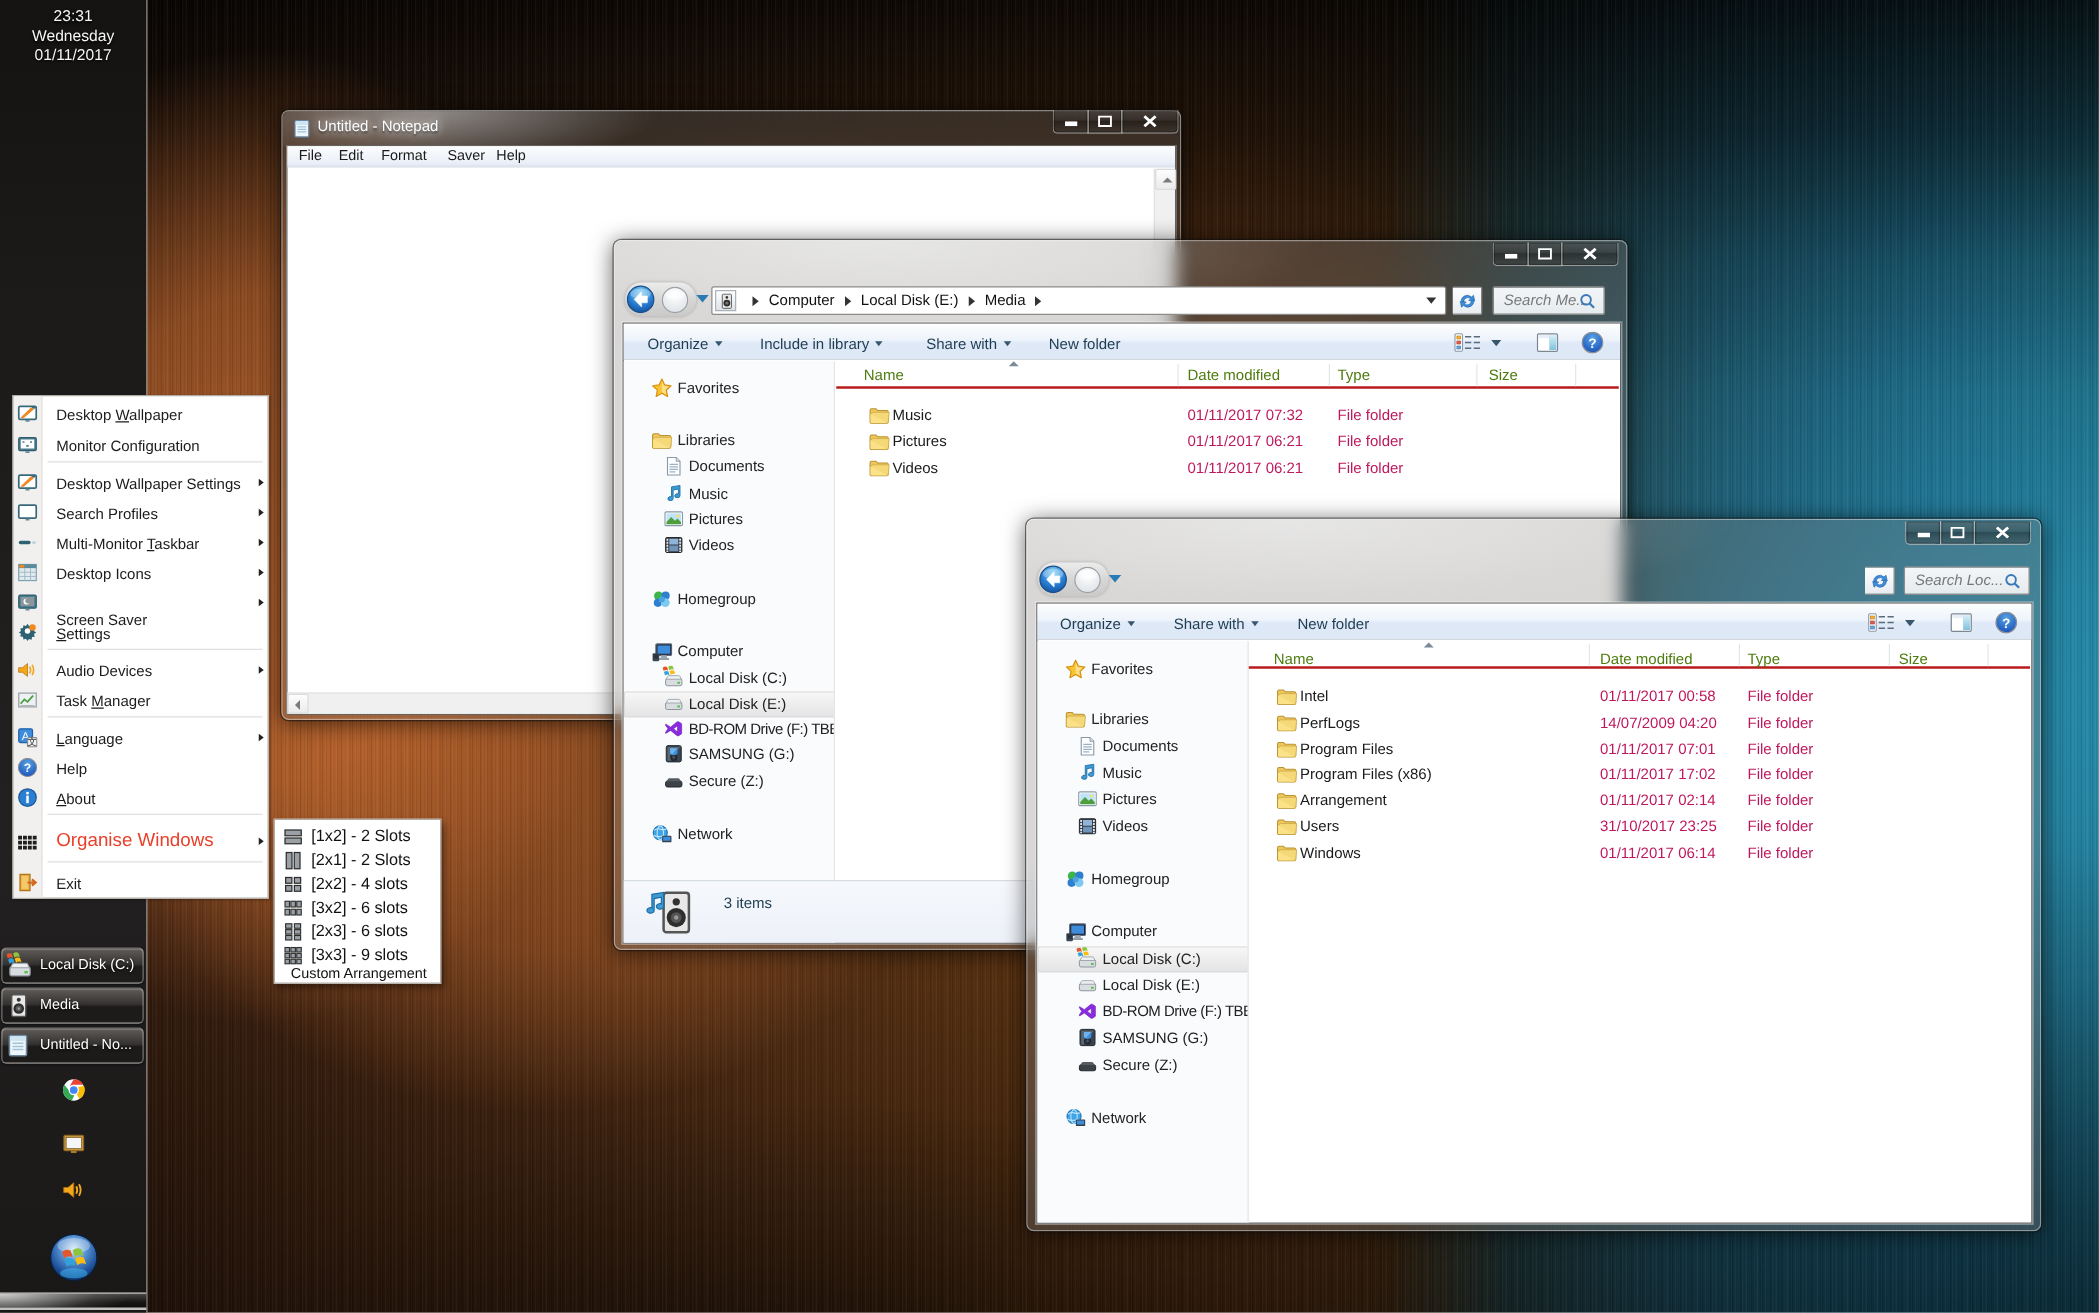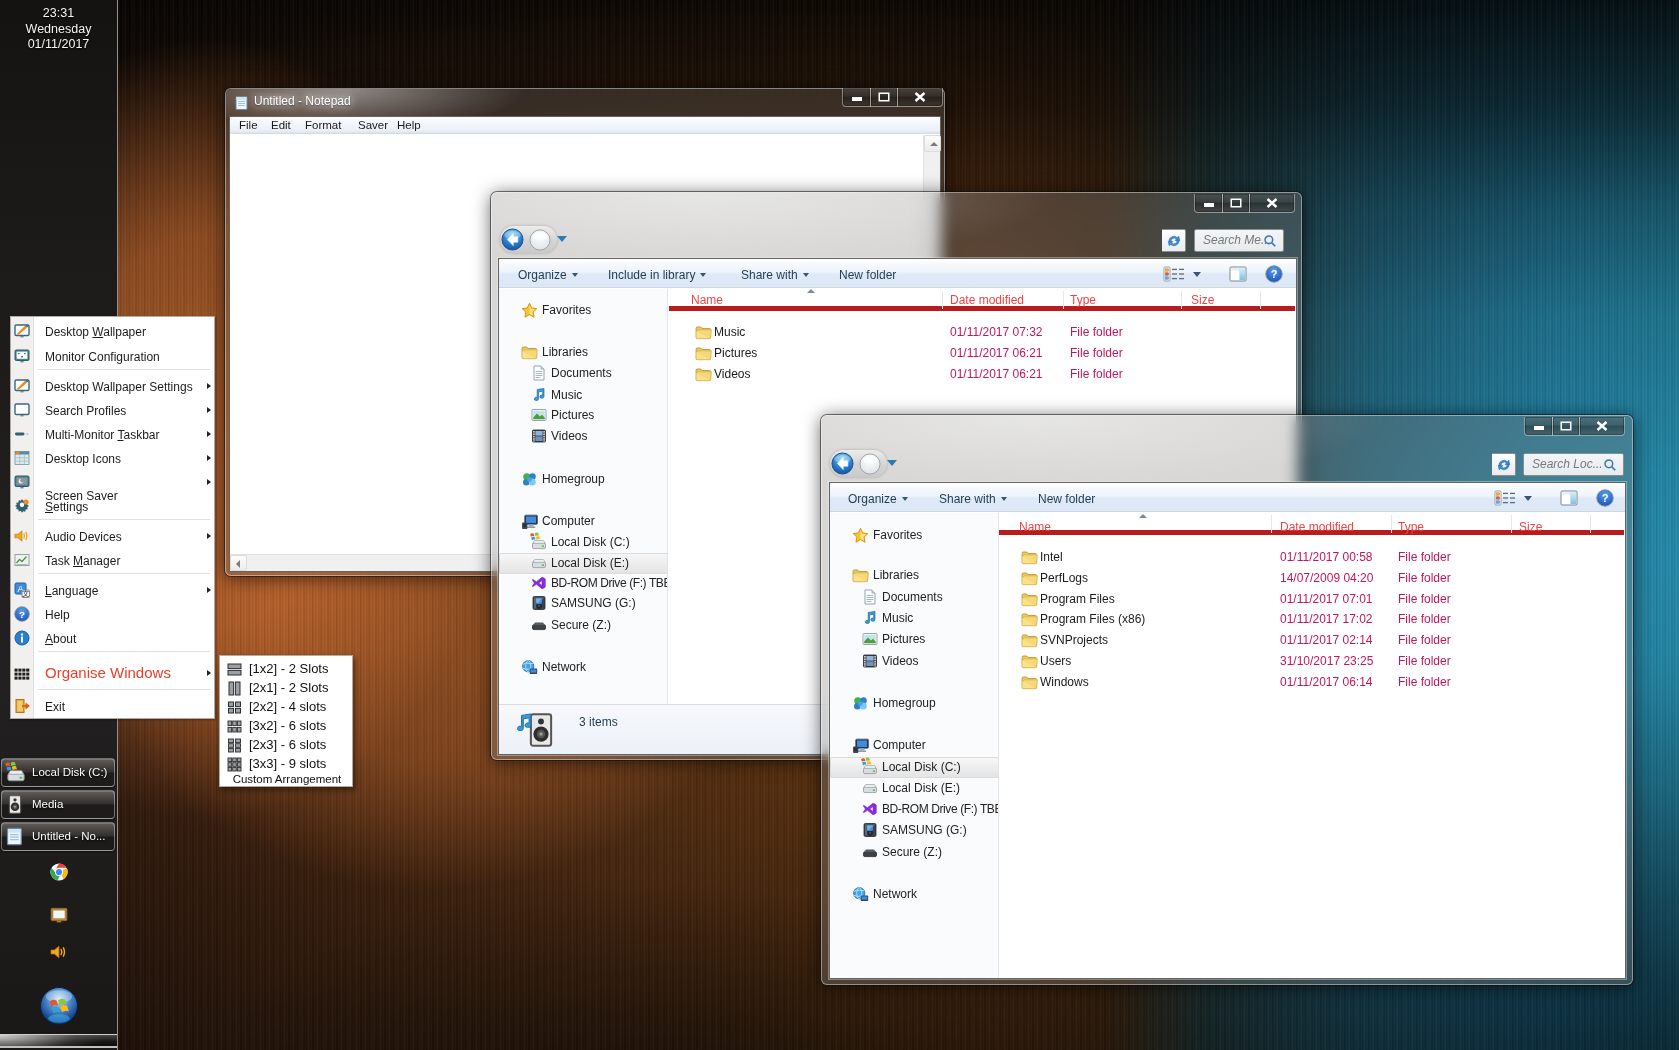--- a/index.html
+++ b/index.html
@@ -36,21 +36,21 @@
 
 .inner{position:absolute;background:#fff;border:1px solid #636363;box-shadow:0 0 0 1px rgba(255,255,255,.35)}
 .toolbar{position:absolute;left:0;right:0;top:0;height:29px;background:linear-gradient(180deg,#fdfefe 0%,#eef4fb 45%,#dfe9f7 55%,#dde8f6 100%);border-bottom:1px solid #cfd6de;color:#1e3c51;font-size:12px}
 .tbit{position:absolute;top:9px;white-space:nowrap}
 .arr{display:inline-block;width:0;height:0;border-left:3.5px solid transparent;border-right:3.5px solid transparent;border-top:4px solid #38566e;vertical-align:2px;margin-left:5px}
 .sidebar{position:absolute;left:0;top:30px;width:169px;bottom:0;background:#fafbfc;border-right:1px solid #e3e5e8;font-size:12px;color:#222;overflow:hidden}
 .sbit{position:absolute;left:0;width:169px;height:21px;line-height:21px;white-space:nowrap}
 .sbit.sel{background:linear-gradient(180deg,#f8f8f8,#e3e3e4);box-shadow:inset 0 0 0 1px #dcdcdd;border-radius:2px}
 .sbit svg,.sbit .i16{position:absolute;top:2px}
 .flist{position:absolute;top:30px;bottom:0;font-size:12px;color:#1a1a1a}
-.hdr{position:absolute;top:0;left:0;right:0;height:22px;color:#ef4444;border-bottom:5px solid #b91c1c}
+.hdr{position:absolute;top:0;left:0;right:0;height:22px;color:#4d7c0f;border-bottom:2px solid #b91c1c}
 .hsep{position:absolute;top:2px;width:1px;height:18px;background:#e4e7ea}
 .frow{position:absolute;height:21px;line-height:21px;white-space:nowrap}
 .fdate{position:absolute;color:#be185d}
 .statys{position:absolute;left:0;right:0;bottom:0;height:50px;background:linear-gradient(180deg,#f6f8fc,#edf1f8);border-top:1px solid #d8dde4;color:#1e3c51;font-size:12px}
 .navrow{position:absolute;height:42px}
 .abar{position:absolute;height:23px;background:#fff;border:1px solid #8c8c8c;border-radius:2px;font-size:12px;color:#111;white-space:nowrap}
 .sbox{position:absolute;height:23px;background:linear-gradient(180deg,#f3f6f8,#e6ebee);border:1px solid #8c8c8c;border-radius:2px;font-size:12px;color:#777;font-style:italic}
 .bcarr{display:inline-block;width:0;height:0;border-top:4px solid transparent;border-bottom:4px solid transparent;border-left:5px solid #333;margin:0 8px;vertical-align:-1px}
 
 #menu{position:absolute;left:10px;top:316px;width:205px;height:403px;background:#fff;border:1px solid #b0aaa4;box-shadow:1px 1px 2px rgba(0,0,0,.30);font-size:12px;color:#1c1c1c}
@@ -381,20 +381,29 @@
   </div>
   <div class="navrow" style="left:0;top:24px;width:811px">
     <div style="position:absolute;left:9px;top:10px;width:57px;height:27px;border-radius:14px;background:linear-gradient(180deg,rgba(250,250,250,.55),rgba(200,200,200,.28) 55%,rgba(160,160,160,.25));box-shadow:0 0 3px rgba(0,0,0,.25)"></div>
     <svg style="position:absolute;left:10px;top:12px" width="23" height="23" viewBox="0 0 24 24">
         <use href="#s-back"></use>
       </svg>
     <svg style="position:absolute;left:38px;top:12.5px" width="22" height="22" viewBox="0 0 24 24">
         <use href="#s-fwd"></use>
       </svg>
     <div style="position:absolute;left:66px;top:20px;width:0;height:0;border-left:5px solid transparent;border-right:5px solid transparent;border-top:6px solid #2a7ab5"></div>
+    <div class="abar" style="left:78px;top:13px;width:588px;line-height:21px">
+      <span style="position:absolute;left:2px;top:2px;width:17px;height:17px;border:1px solid #aab2ba;background:linear-gradient(180deg,#fff,#dfe3e7)">
+          <svg style="position:absolute;left:1.5px;top:1px" width="13" height="14" viewBox="0 0 16 16">
+            <use href="#s-spk"></use>
+          </svg>
+        </span>
+      <span style="position:absolute;left:24px;top:0"><span class="bcarr"></span>Computer<span class="bcarr"></span>Local Disk (E:)<span class="bcarr"></span>Media<span class="bcarr"></span></span>
+      <div style="position:absolute;right:7px;top:8px;width:0;height:0;border-left:4px solid transparent;border-right:4px solid transparent;border-top:5px solid #333"></div>
+    </div>
     <div style="position:absolute;left:671px;top:13px;width:24px;height:23px;background:linear-gradient(180deg,#fdfdfe,#e8ecf0);border:1px solid #8c8c8c;border-left:none;border-radius:0 2px 2px 0">
         <svg style="position:absolute;left:4px;top:3px" width="16" height="16" viewBox="0 0 16 16">
           <use href="#s-refresh"></use>
         </svg>
       </div>
     <div class="sbox" style="left:703px;top:13px;width:90px;line-height:21px">
         <span style="position:absolute;left:8px">Search Me...</span>
         <svg style="position:absolute;right:6px;top:4px" width="14" height="14" viewBox="0 0 16 16">
           <use href="#s-mag"></use>
         </svg>
@@ -661,21 +670,21 @@
             <use href="#s-folder"></use>
           </svg>
           <span style="position:absolute;left:41px">Program Files (x86)</span>
           <span class="fdate" style="left:281px">01/11/2017 17:02</span>
           <span class="fdate" style="left:399px">File folder</span>
         </div>
       <div class="frow" style="top:117px;left:0">
           <svg style="position:absolute;left:22px;top:2px" width="17" height="17" viewBox="0 0 16 16">
             <use href="#s-folder"></use>
           </svg>
-          <span style="position:absolute;left:41px">SVNProjects</span>
+          <span style="position:absolute;left:41px">Arrangement</span>
           <span class="fdate" style="left:281px">01/11/2017 02:14</span>
           <span class="fdate" style="left:399px">File folder</span>
         </div>
       <div class="frow" style="top:138px;left:0">
           <svg style="position:absolute;left:22px;top:2px" width="17" height="17" viewBox="0 0 16 16">
             <use href="#s-folder"></use>
           </svg>
           <span style="position:absolute;left:41px">Users</span>
           <span class="fdate" style="left:281px">31/10/2017 23:25</span>
           <span class="fdate" style="left:399px">File folder</span>

